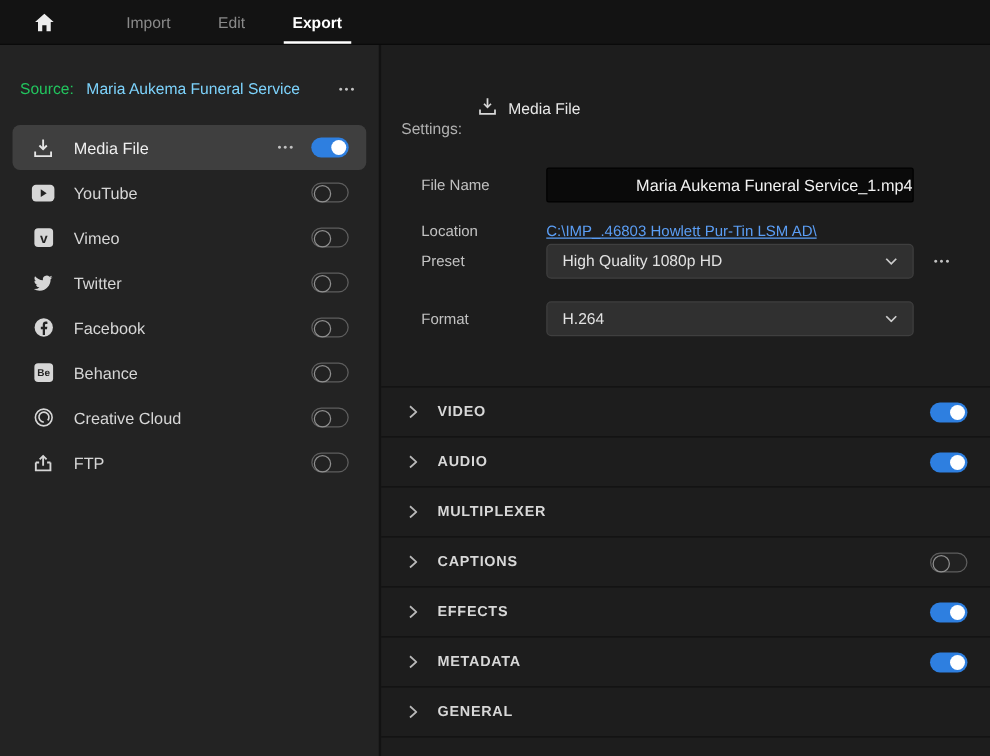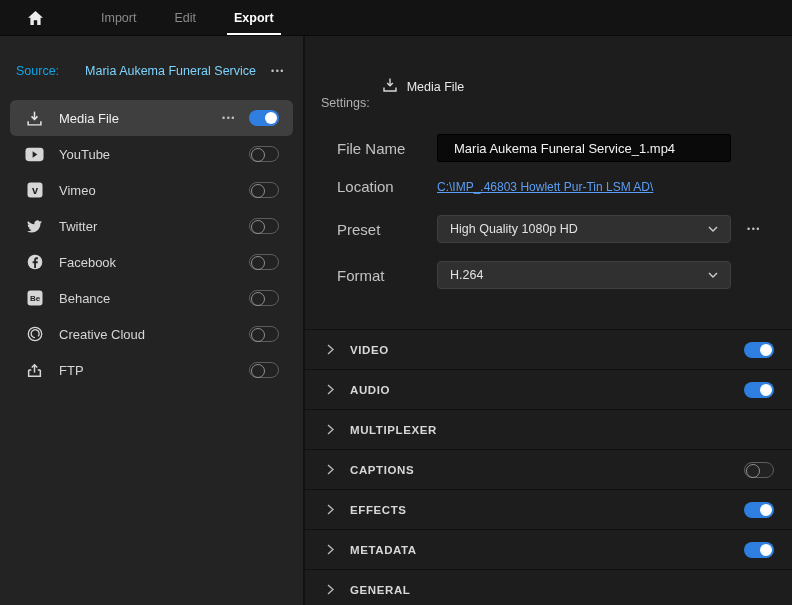--- a/index.html
+++ b/index.html
@@ -18,21 +18,21 @@
   .tab.active::after { content:""; position:absolute; left:12px; right:12px; bottom:0;
     height:2px; background:#ffffff; }
 
   
   .main { flex:1; display:flex; min-height:0; }
   .left { width:305px; background:#232323; border-right:2px solid #121212; padding-top:14px; flex-shrink:0; }
   .right { flex:1; background:#1d1d1d; padding-top:14px; display:flex; flex-direction:column; }
 
   
   .source-header { display:flex; align-items:center; padding:14px 18px 22px 16px; }
-  .source-label { color:#0ea5e9; font-size:12.5px; margin-right:26px; }
+  .source-label { color:#22c55e; font-size:12.5px; margin-right:10px; }
   .source-name { color:#7dd3fc; font-size:12.5px; flex:1; }
   .dots { color:#c2c2c2; font-size:9px; letter-spacing:1.5px; cursor:pointer; }
 
   .dest-list { padding:0 10px; }
   .dest-item { display:flex; align-items:center; height:36px; padding:0 14px;
     border-radius:6px; color:#d6d6d6; font-size:13px; cursor:pointer; }
   .dest-item.selected { background:#3f3f3f; color:#f0f0f0; }
   .dest-icon { width:21px; margin-right:14px; display:flex; align-items:center; justify-content:center; }
   .dest-label { flex:1; }
   .dest-menu { margin-right:13px; }
@@ -46,30 +46,30 @@
   .toggle.off::after { content:""; position:absolute; top:1px; left:1px; width:12px; height:12px;
     border:1.5px solid #8f8f8f; border-radius:50%; }
 
   
   .settings-header { display:flex; align-items:center; padding:14px 16px 20px 16px; }
   .settings-label { color:#b0b0b0; font-size:12.5px; margin-right:12px;margin-top:32px; }
   .settings-target { color:#e8e8e8; font-size:12.5px; margin-left:9px; }
 
   .fields { padding:4px 0 24px 32px; }
   .field-row { display:flex; align-items:center; margin-bottom:16px; }
-  .field-label { width:100px; color:#c2c2c2; font-size:15px; flex-shrink:0; }
+  .field-label { width:100px; color:#c2c2c2; font-size:12px; flex-shrink:0; }
   .filename-input { width:294px; height:28px; background:#0a0a0a; border:1px solid #000;
-    border-radius:2px; color:#f2f2f2; font-size:13px; text-align:left;
+    border-radius:2px; color:#f2f2f2; font-size:13px; text-align:right;
     font-family:"Liberation Sans", sans-serif;padding-left:16px; }
   .location-link { color:var(--link, #5b9ef5); font-size:12px; text-decoration:underline; cursor:pointer; }
   .select-box { width:294px; height:28px; background:#303030; border:1px solid #3f3f3f;
     border-radius:4px; display:flex; align-items:center; justify-content:space-between;
     padding:0 12px; color:#e2e2e2; font-size:12.5px; cursor:pointer;text-align:right; }
   .preset-menu { margin-left:16px; }
-  .row-location { margin-bottom:20px; }
+  .row-location { margin-bottom:3px; }
   .row-preset { margin-bottom:18px; }
 
   
   .sections { border-top:1px solid #101010; }
   .section-row { height:40px; display:flex; align-items:center;
     border-bottom:1px solid #101010; padding:0 18px 0 22px; cursor:pointer; }
   .chev { width:8px; margin-right:15px; display:flex; align-items:center; }
   .section-label { flex:1; color:#d8d8d8; font-size:11.5px; font-weight:bold; letter-spacing:.6px; }
 </style>
 </head>

